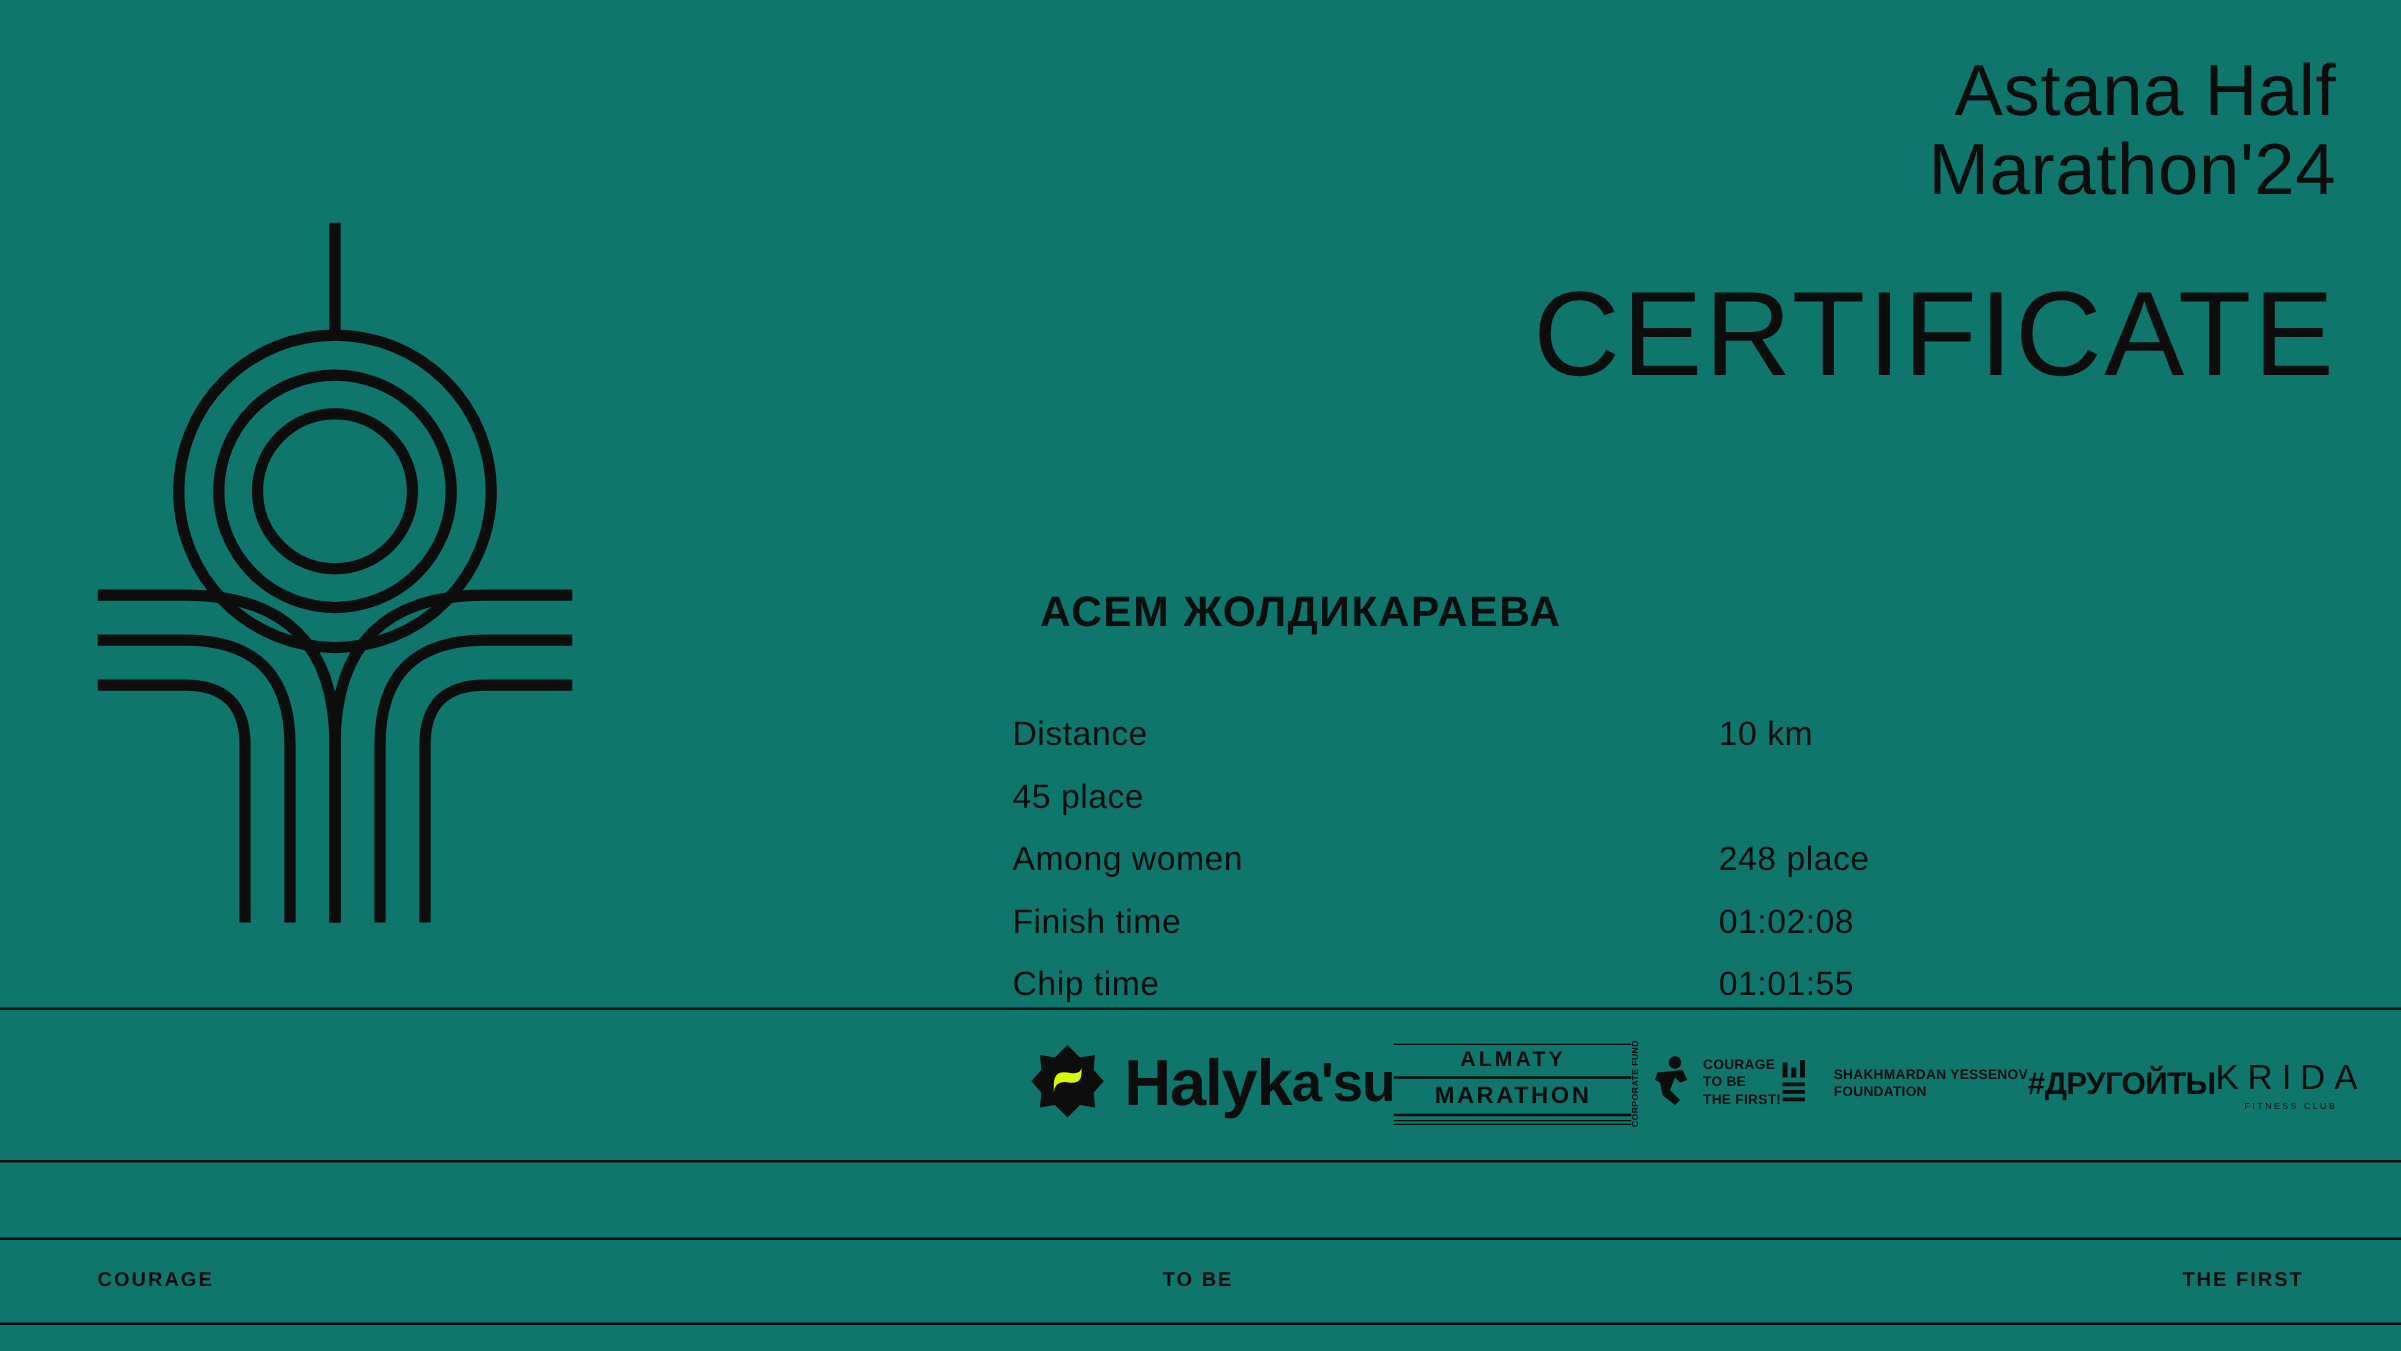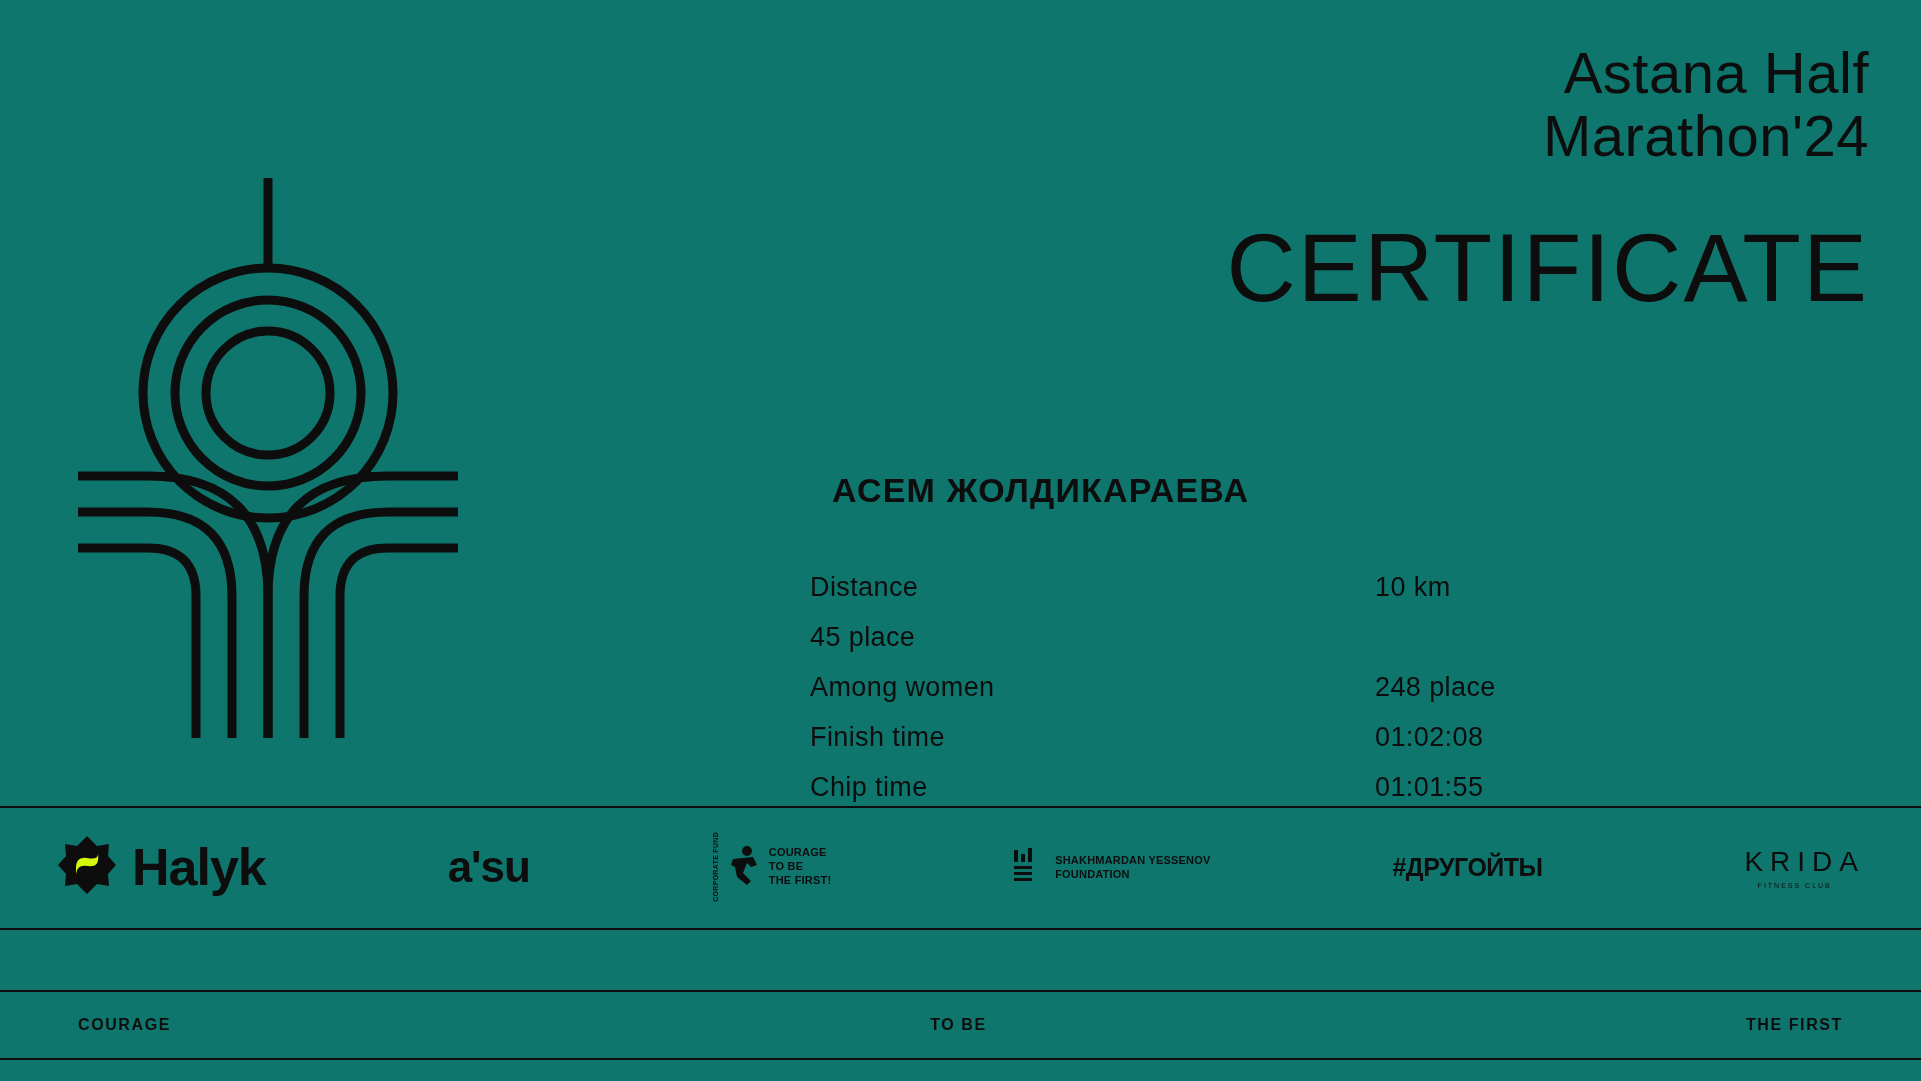--- a/index.html
+++ b/index.html
@@ -107,22 +107,22 @@
 
   
   .sponsors {
     position: absolute;
     left: 0;
     top: 808px;
     width: 100%;
     height: 118px;
     display: flex;
     align-items: center;
-    justify-content: space-between;
-    padding: 0 56px;
+    justify-content: flex-end;
+    padding: 0 28px;
     box-sizing: border-box;
   }
   .sponsor {
     display: flex;
     align-items: center;
     justify-content: center;
     height: 70px;
   }
 
   .halyk {
@@ -206,21 +206,20 @@
     letter-spacing: -0.5px;
   }
 
   .krida {
     text-align: center;
   }
   .krida-word {
     font-size: 28px;
     letter-spacing: 7px;
     font-weight: 400;
-    margin-left: 20px;
   }
   .krida-sub {
     font-size: 7px;
     letter-spacing: 2px;
     margin-top: 4px;
   }
 
   
   .footer {
     position: absolute;
@@ -310,20 +309,31 @@
           </svg>
         </span>
         <span class="halyk-word">Halyk</span>
       </div>
     </div>
 
     <div class="sponsor">
       <span class="asu-word">a'su</span>
     </div>
 
+    <div class="sponsor">
+      <div class="almaty-marathon">
+        <div class="am-thin"></div>
+        <div class="am-text-1">ALMATY</div>
+        <div class="am-line"></div>
+        <div class="am-text-2">MARATHON</div>
+        <div class="am-line"></div>
+        <div class="am-thin"></div>
+        <div class="am-thin"></div>
+      </div>
+    </div>
 
     <div class="sponsor">
       <div class="cf-block">
         <div class="cf-ring">CORPORATE FUND</div>
         <span>
           <svg width="34" height="44" viewBox="0 0 34 44" xmlns="http://www.w3.org/2000/svg">
             <circle cx="20" cy="8" r="5" fill="#0d0d0d"></circle>
             <path d="M6 16 L26 14 L30 22 L24 24 L20 20 L16 30 L24 38 L20 42 L10 34 L8 24 L4 22 Z" fill="#0d0d0d"></path>
           </svg>
         </span>

